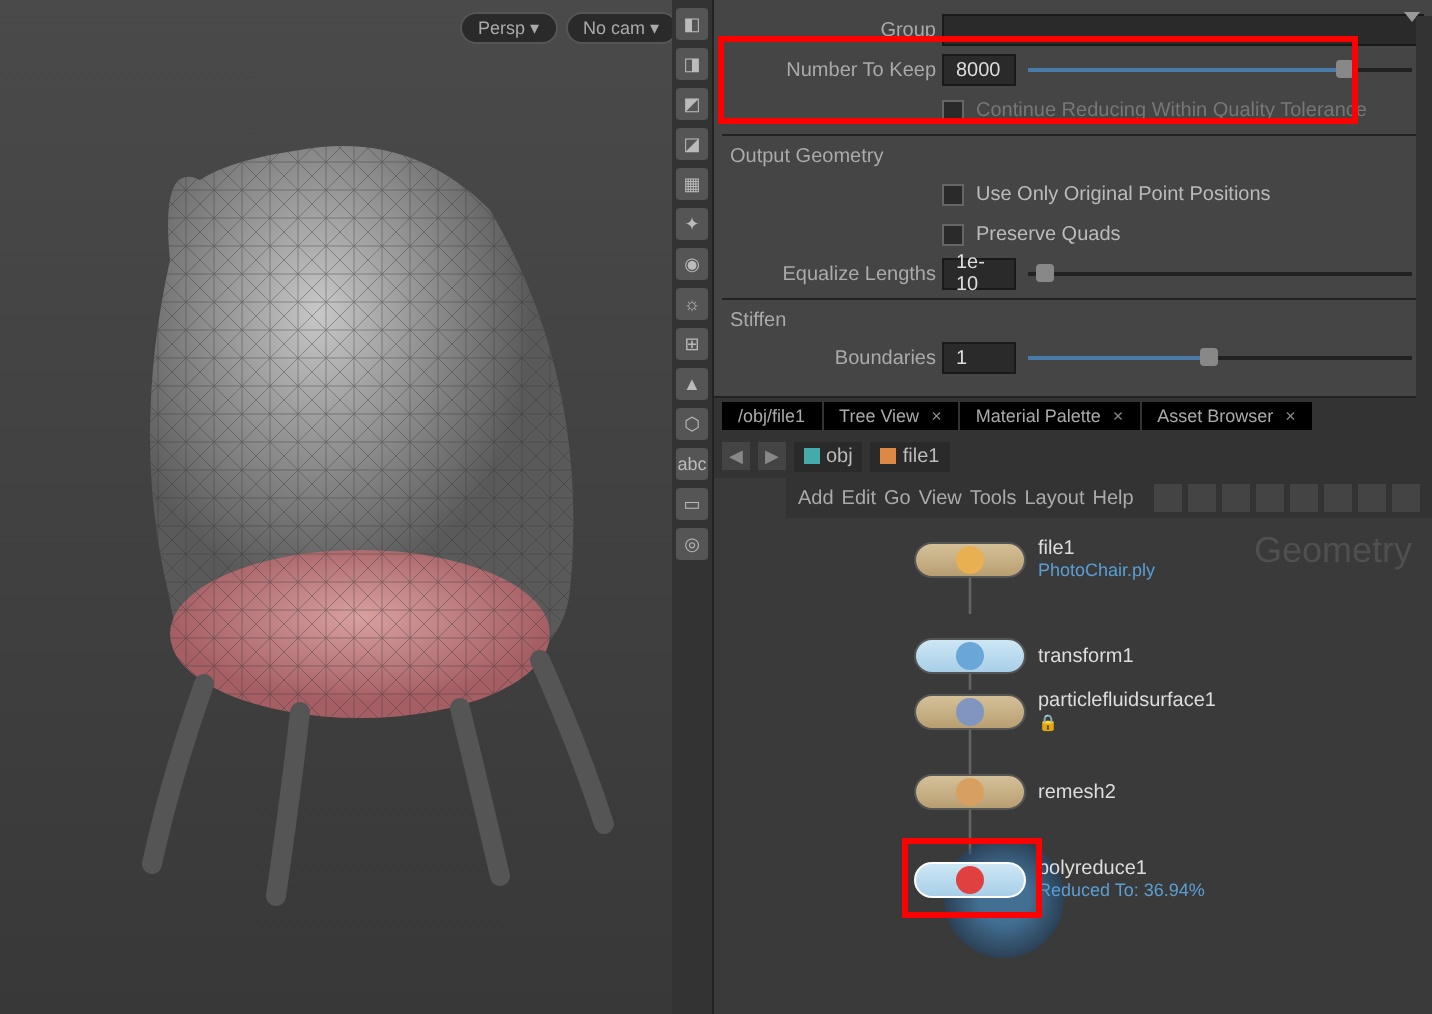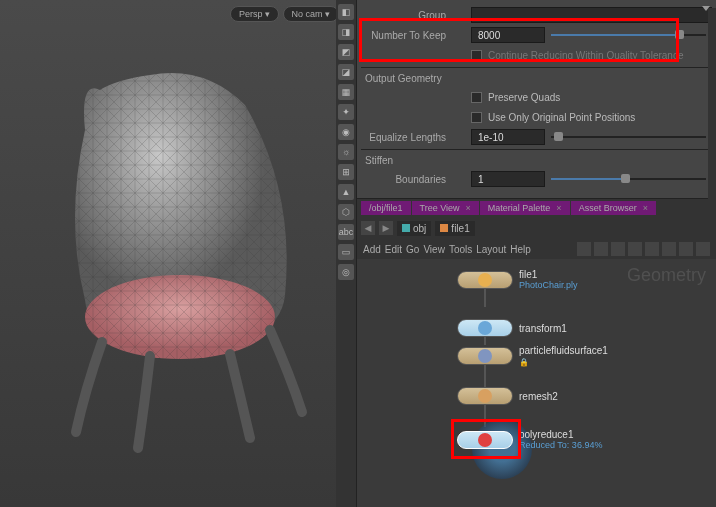--- a/index.html
+++ b/index.html
@@ -8,40 +8,40 @@
   .viewport { width: 356px; height: 100%; position: relative; background: linear-gradient(#4a4a4a, #383838); }
   .left-toolbar { position: absolute; right: 0; top: 0; width: 20px; height: 100%; background: #333; display: flex; flex-direction: column; align-items: center; padding-top: 4px; gap: 4px; }
   .left-toolbar .ticon { width: 16px; height: 16px; background: #555; border-radius: 2px; display:flex;align-items:center;justify-content:center;font-size:9px;}
   .vp-pills { position: absolute; top: 6px; left: 230px; display: flex; gap: 4px; }
   .pill { background: #2a2a2a; color: #aaa; padding: 2px 8px; border-radius: 9px; font-size: 9px; border:1px solid #555;}
   .chair { position:absolute; left:30px; top:60px; width:300px; height:400px; }
   .chair svg { width:100%; height:100%; }
   .right { flex:1; display:flex; flex-direction:column; background:#3e3e3e; border-left:1px solid #222;}
   .params { flex:0 0 auto; background:#454545; padding:4px 4px 8px 4px; position:relative;}
   .row { display:flex; align-items:center; height:18px; margin:2px 0; }
-  .lbl { width:110px; text-align:right; padding-right:25px; color:#aaa; font-size:10px;}
+  .lbl { width:110px; text-align:right; padding-right:3px; color:#aaa; font-size:10px;}
   .field { background:#2a2a2a; color:#ddd; padding:2px 6px; font-size:10px; border:1px solid #1a1a1a; height:16px; display:flex; align-items:center;}
   .dropdown { width:140px; position:relative;}
   .dd-arrows { position:absolute; right:2px; top:1px; font-size:7px; line-height:6px; color:#888;}
-  .numfield { width:74px;}
+  .numfield { width:37px;}
   .slider { flex:1; height:4px; margin:0 6px; position:relative;}
   .slider-track { height:2px; background:#222; position:absolute; top:1px; left:0; right:0;}
   .slider-thumb { width:9px; height:9px; background:#888; border-radius:2px; position:absolute; top:-3px;}
   .slider-fill { height:2px; background:#4a7aaa; position:absolute; top:1px; left:0;}
   .section-hdr { font-size:10px; color:#aaa; padding:2px 4px;}
   .chk { width:11px; height:11px; border:1px solid #666; background:#2a2a2a; margin-right:6px;}
   .redbox1 { position:absolute; border:3px solid red; left:2px; top:18px; width:320px; height:44px; pointer-events:none;}
   .network-area { flex:1; background:#3a3a3a; display:flex; flex-direction:column; border-top:1px solid #222;}
   .tabs { display:flex; background:#333; height:18px; align-items:center; gap:1px; padding-left:4px;}
-  .tab { background:#701a75; color:#aaa; font-size:9px; padding:2px 8px; display:flex; align-items:center; gap:3px;}
+  .tab { background:#000000; color:#aaa; font-size:9px; padding:2px 8px; display:flex; align-items:center; gap:3px;}
   .tab.x::after { content:"×"; color:#888; margin-left:3px;}
   .pathbar { display:flex; background:#333; height:22px; align-items:center; padding:0 4px; gap:4px;}
   .navbtn { width:14px; height:14px; background:#444; display:flex;align-items:center;justify-content:center;font-size:9px;color:#888;}
   .pathchip { background:#2a2a2a; padding:2px 5px; font-size:10px; display:flex; align-items:center; gap:3px;}
-  .menubar { display:flex; background:#333; height:20px; align-items:center; padding:0 6px; gap:4px;}
+  .menubar { display:flex; background:#333; height:20px; align-items:center; padding:0 6px; gap:4px;margin-left:36px;}
   .menubar span { font-size:10px; color:#aaa;}
   .menu-icons { margin-left:auto; display:flex; gap:3px;}
   .mico { width:14px; height:14px; background:#444;}
   .network { flex:1; position:relative; background:#3a3a3a;}
   .watermark { position:absolute; right:10px; top:6px; font-size:18px; color:#505050; font-weight:300;}
   .node { position:absolute; display:flex; align-items:center; gap:6px;}
   .node-body { width:56px; height:18px; background:linear-gradient(#d4c098,#b89f72); border-radius:10px; border:1px solid #555; display:flex; align-items:center; justify-content:center; position:relative;}
   .node-body.blue { background:linear-gradient(#cde7f5,#a8cfe8);}
   .node-icon { width:14px; height:14px; border-radius:50%;}
   .node-label { font-size:10px; color:#ddd;}
@@ -130,26 +130,26 @@
           <div class="lbl"></div>
           <div class="chk"></div>
           <span style="color:#777">Continue Reducing Within Quality Tolerance</span>
         </div>
 
       <div class="divider-h"></div>
       <div class="section-hdr">Output Geometry</div>
       <div class="row">
           <div class="lbl"></div>
           <div class="chk"></div>
-          <span>Preserve Quads</span>
+          <span>Use Only Original Point Positions</span>
         </div>
       <div class="row">
           <div class="lbl"></div>
           <div class="chk"></div>
-          <span>Use Only Original Point Positions</span>
+          <span>Preserve Quads</span>
         </div>
       <div class="row">
           <div class="lbl">Equalize Lengths</div>
           <div class="field numfield">1e-10</div>
         <div class="slider">
             <div class="slider-track"></div>
             <div class="slider-thumb" style="left:2%"></div>
           </div>
         </div>
 

